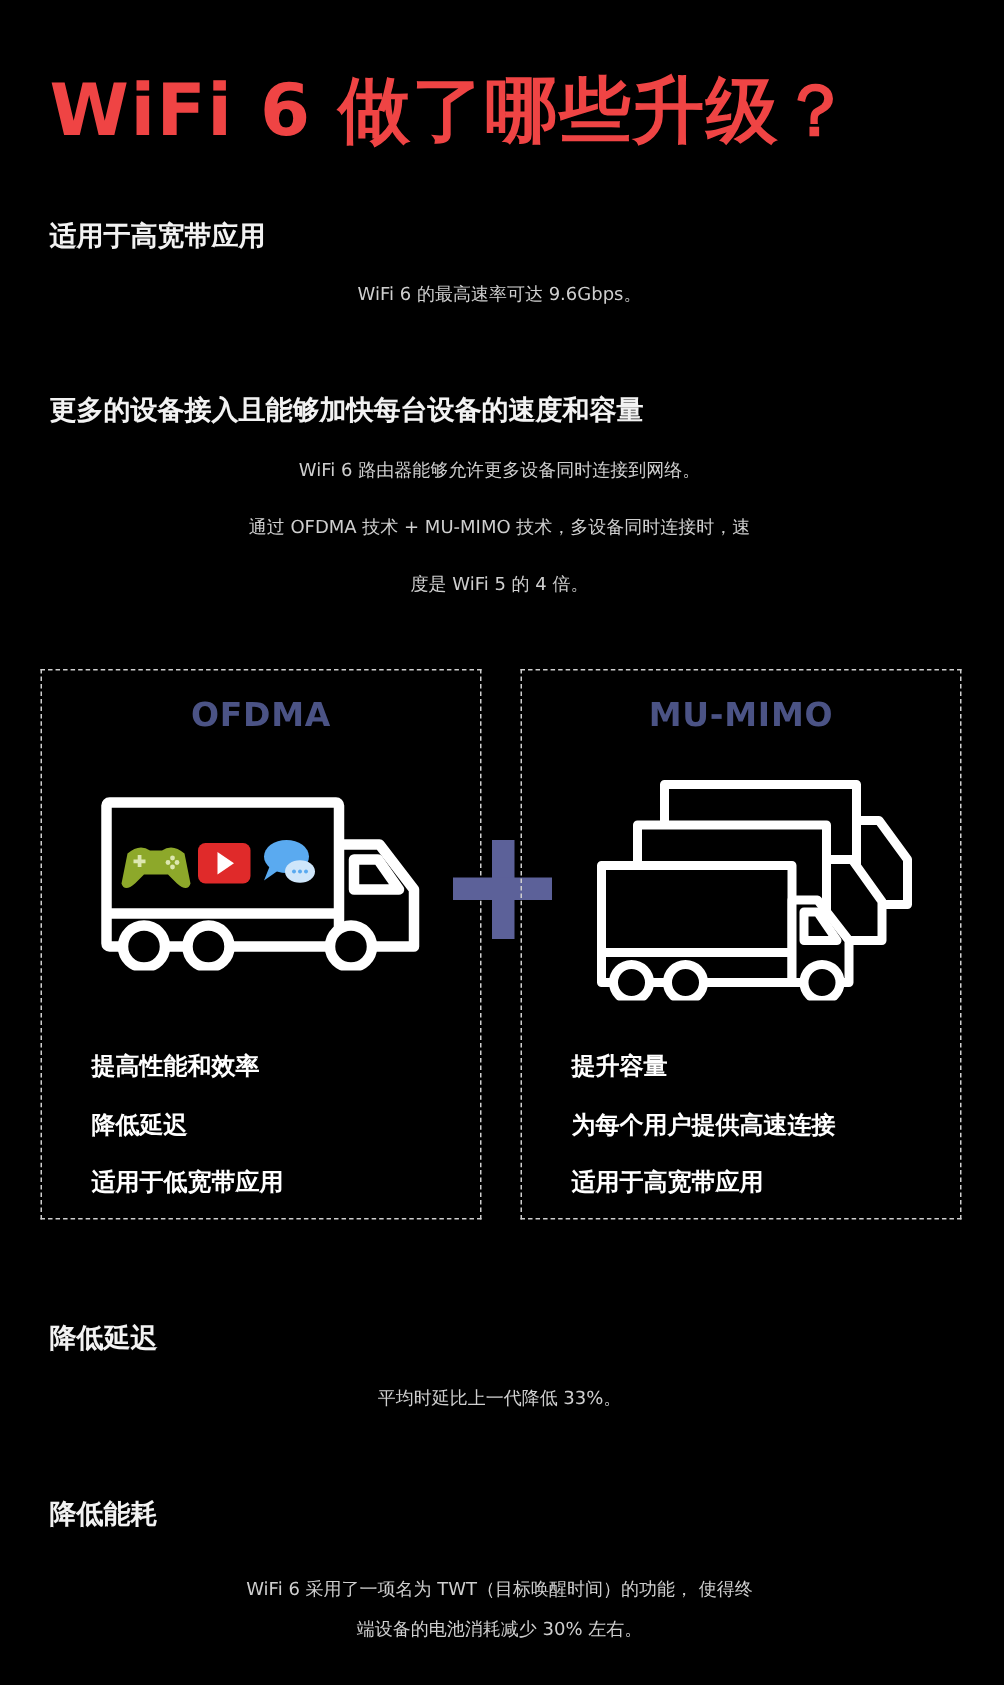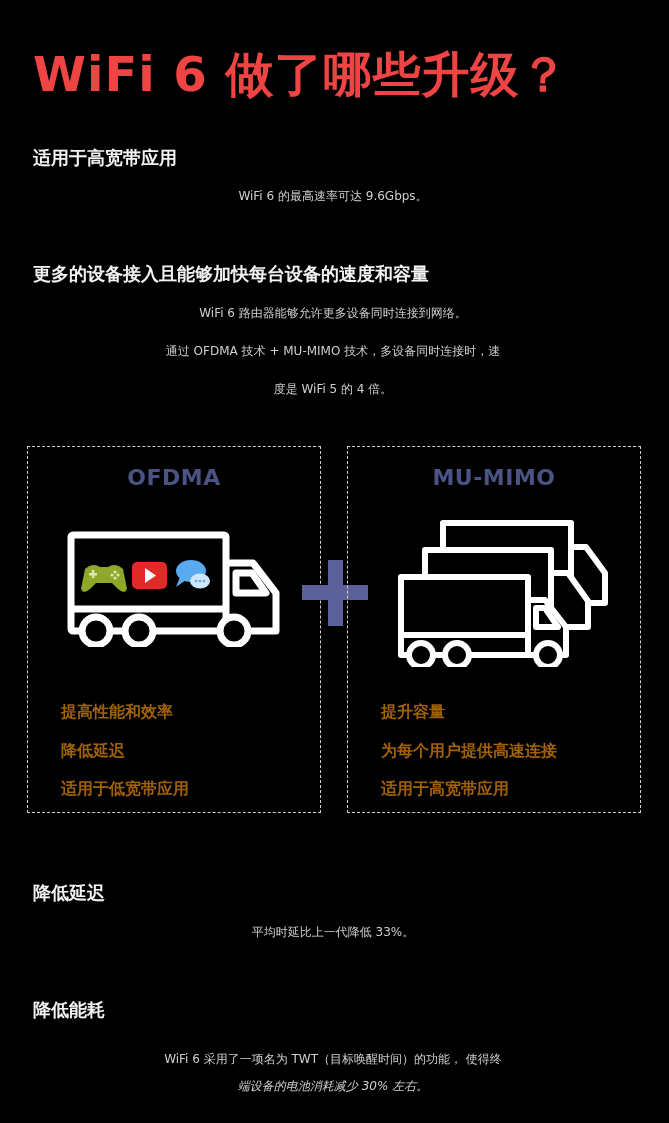--- a/index.html
+++ b/index.html
@@ -25,21 +25,21 @@
     position: absolute; top: 446px; height: 367px; width: 294px;
     border: 1.5px dashed #cfcfcf; box-sizing: border-box;
   }
   .box-title {
     position: absolute; top: 18px; left: 0; right: 0; text-align: center;
     font-size: 22px; font-weight: bold; color: #4b5385; letter-spacing: 0.5px;
   }
   .box-icon { position: absolute; left: 0; top: 70px; }
   .box-list { position: absolute; left: 33px; top: 246px; }
   .box-list div {
-    font-size: 16px; font-weight: bold; color: #a16207; line-height: 38.5px; white-space: nowrap;
+    font-size: 16px; font-weight: bold; color: #ffffff; line-height: 38.5px; white-space: nowrap; font-family: Liberation Mono, monospace;
   }
   .plus { position: absolute; left: 302px; top: 560px; width: 66px; height: 66px; }
 </style>
 </head>
 <body>
 
 <div class="title">WiFi 6 做了哪些升级？</div>
 
 <div class="sec-h" style="top:146px;">适用于高宽带应用</div>
 <div class="sec-p" style="top:177px;">WiFi 6 的最高速率可达 9.6Gbps。</div>
@@ -120,13 +120,13 @@
     <div>为每个用户提供高速连接</div>
     <div>适用于高宽带应用</div>
   </div>
 </div>
 
 <div class="sec-h" style="top:881px;">降低延迟</div>
 <div class="sec-p" style="top:913px;">平均时延比上一代降低 33%。</div>
 
 <div class="sec-h" style="top:998px;">降低能耗</div>
 <div class="sec-p" style="top:1029px;margin-top:11px;">WiFi 6 采用了一项名为 TWT（目标唤醒时间）的功能， 使得终</div>
-<div class="sec-p" style="top:1067px;font-style:italic;">端设备的电池消耗减少 30% 左右。</div>
+<div class="sec-p" style="top:1067px;">端设备的电池消耗减少 30% 左右。</div>
 
 </body></html>

